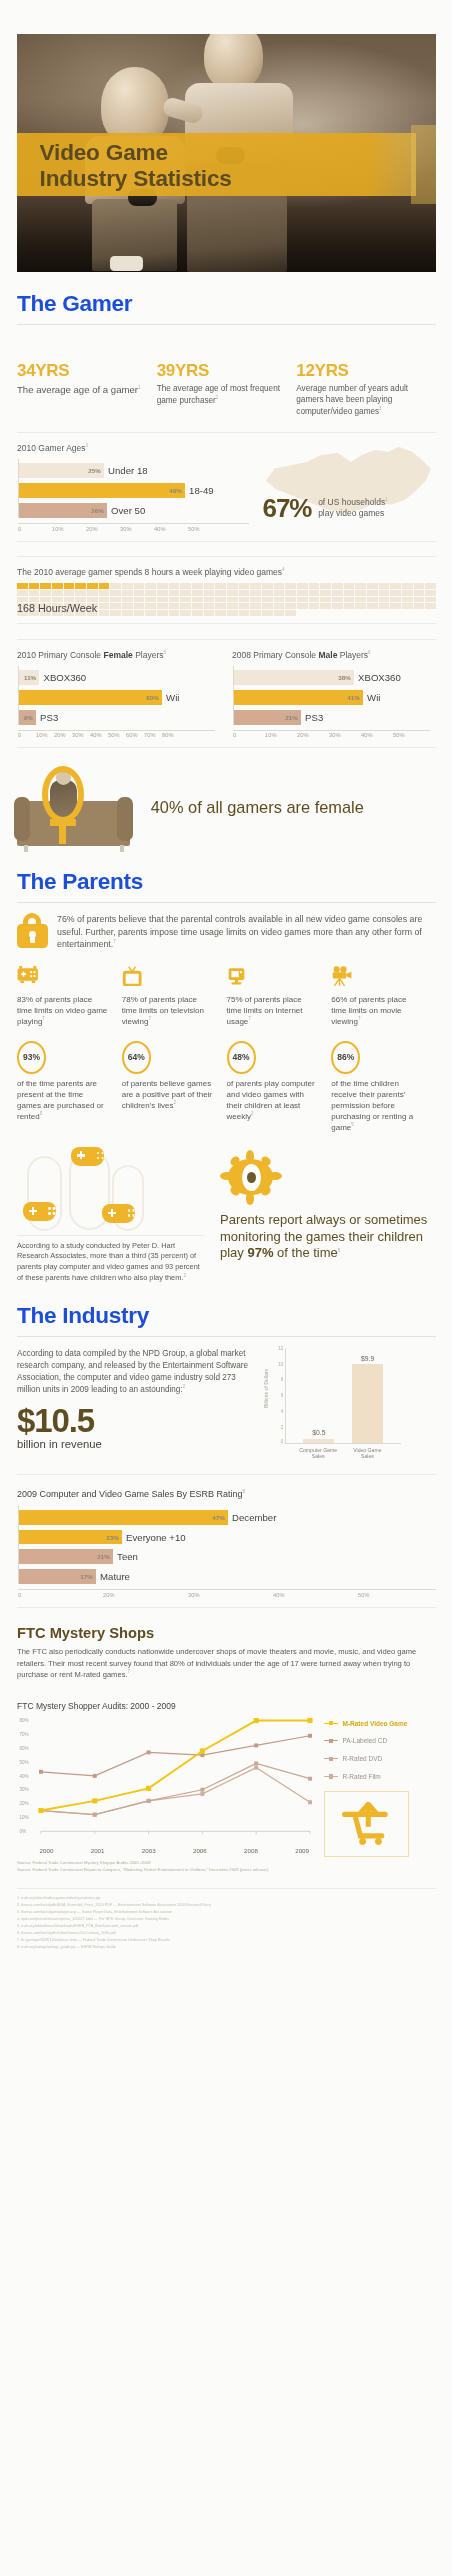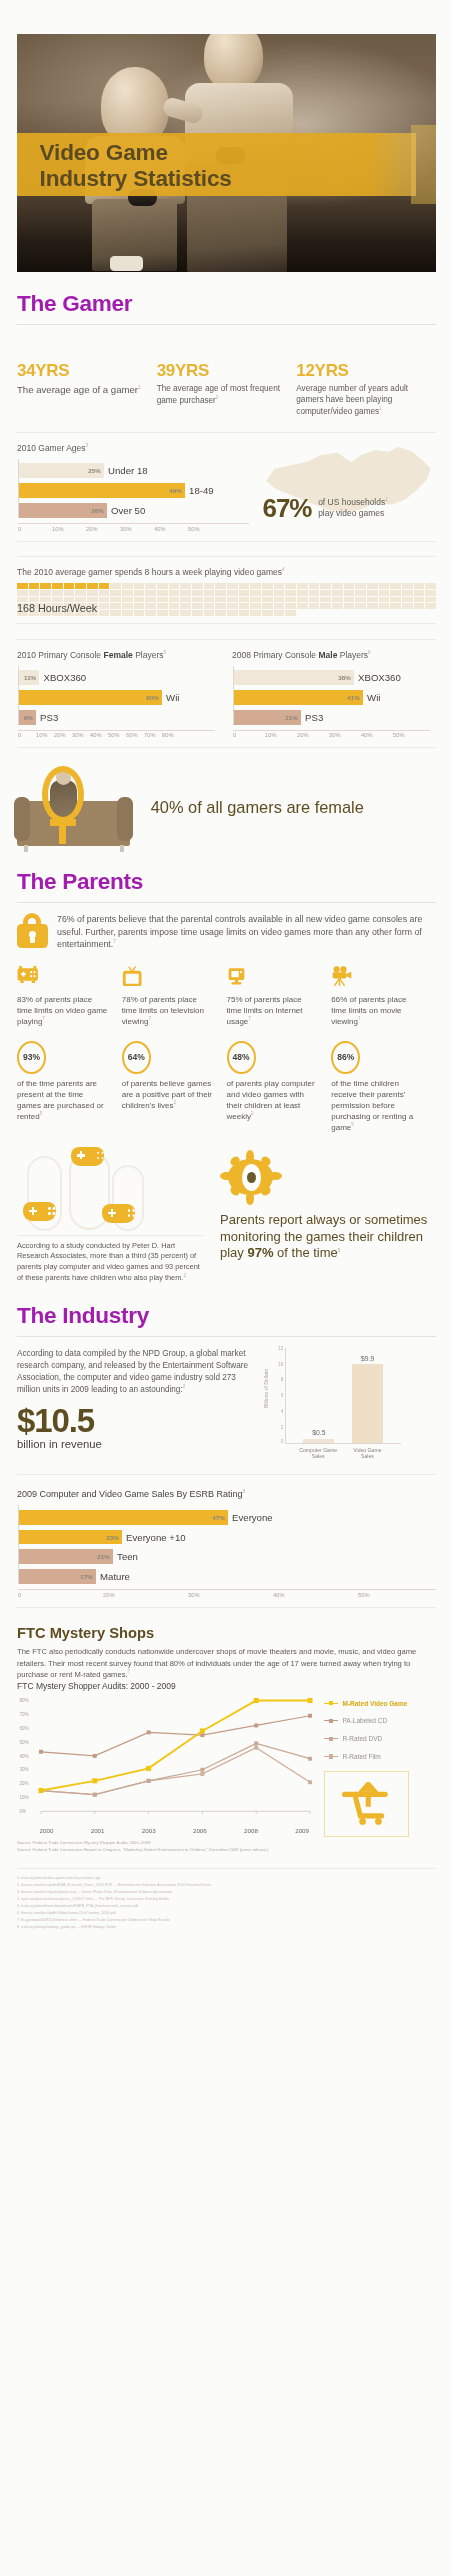--- a/index.html
+++ b/index.html
@@ -37,21 +37,21 @@
 
   .title-band { position:absolute; left:0; top:99px; width:399px; height:63px;
      background: linear-gradient(to right, rgba(226,168,33,.93) 0%, rgba(226,168,33,.93) 88%, rgba(230,184,70,.72) 100%); }
   .title-band .shade { position:absolute; right:-20px; top:-8px; width:25px; height:79px;
      background: rgba(233,190,80,.45); }
   .hero-title { position:absolute; left:22.6px; top:106px; width:362px;
      font-size:22.6px; line-height:1.13; font-weight:700; color:#5b4a22;
      letter-spacing:-0.2px; }
 
   
-  .sec-head { font-size:22.6px; font-weight:700; color:#a21caf; letter-spacing:-0.3px;
+  .sec-head { font-size:22.6px; font-weight:700; color:#1d4ed8; letter-spacing:-0.3px;
      margin: 19px 0 6.8px 0; }
   .rule { height:1.1px; background:#e5e2da; width:100%; }
 
   
   .trio { display:flex; gap:0; margin-top:12.5px; }
   .trio .cell { width:33.33%; padding-right:13.6px;margin-top:24px; }
   .trio .big { font-size:17px; font-weight:700; color:#e8b331; letter-spacing:-0.3px; }
   .trio .cap { margin-top:2.8px; font-size:8.2px; line-height:1.32; color:#5d5a54; }
   .trio .cell:first-child .cap { font-size:9.6px; }
   .sup { font-size:4.5px; vertical-align:super; color:#b3ada0; }
@@ -183,21 +183,21 @@
   .vticks span { position:absolute; right:1.1px; font-size:4.5px; color:#b3ada0; }
   .vlabels { display:flex; justify-content:space-around; padding:2.8px 9px 0 9px; }
   .vlabels span { width:40px; text-align:center; font-size:5.1px; color:#8a8478; line-height:1.2; }
 
   
   .esrb-title { font-size:9px; color:#46433d; margin:3.4px 0 6.8px 0; }
 
   
   .ftc-head { font-size:14.7px; font-weight:700; color:#5f4d22; margin-top:17px; }
   .ftc-copy { font-size:7.6px; line-height:1.5; margin-top:5.7px; }
-  .ftc-chart-title { font-size:8.5px; color:#46433d; margin-top:0; }
+  .ftc-chart-title { font-size:8.5px; color:#46433d; margin-top:20px; }
   .ftc-wrap { display:flex; gap:6.8px; margin-top:5.7px; }
   .ftc-plot { position:relative; width:294px; height:130px; }
   .legend { width:108px; padding-top:3.4px; }
   .lrow { display:flex; align-items:center; gap:4px; margin-bottom:10.8px; font-size:6.5px; }
   .lline { width:14.7px; height:1.1px; position:relative; }
   .lline i { position:absolute; left:5.1px; top:-1.7px; width:4.5px; height:4.5px; }
   .cart { margin-top:4.5px; width:85px; height:66px; border:1.1px solid #f2dfa8;
      display:flex; align-items:center; justify-content:center; }
   .xlabels { display:flex; justify-content:space-between; padding:0 8px 0 22.6px;
      margin-top:1.1px; }
@@ -739,21 +739,21 @@
     </div>
 
     <div class="panel">
       <div class="esrb-title"><span>2009 Computer and Video Game Sales By ESRB Rating</span><span class="sup">8</span></div>
       <div class="bchart">
         <div class="plot">
           <div class="brow">
             <div class="bar" style="width:209px; background:#eeb52b;">
                 <span class="pct">47%</span>
               </div>
-            <div class="blabel">Everyone</div>
+            <div class="blabel">December</div>
           </div>
           <div class="brow">
             <div class="bar" style="width:103px; background:#eeb52b;">
                 <span class="pct">23%</span>
               </div>
             <div class="blabel">Everyone +10</div>
           </div>
           <div class="brow">
             <div class="bar" style="width:94px; background:#d2ab92;">
                 <span class="pct">21%</span>

